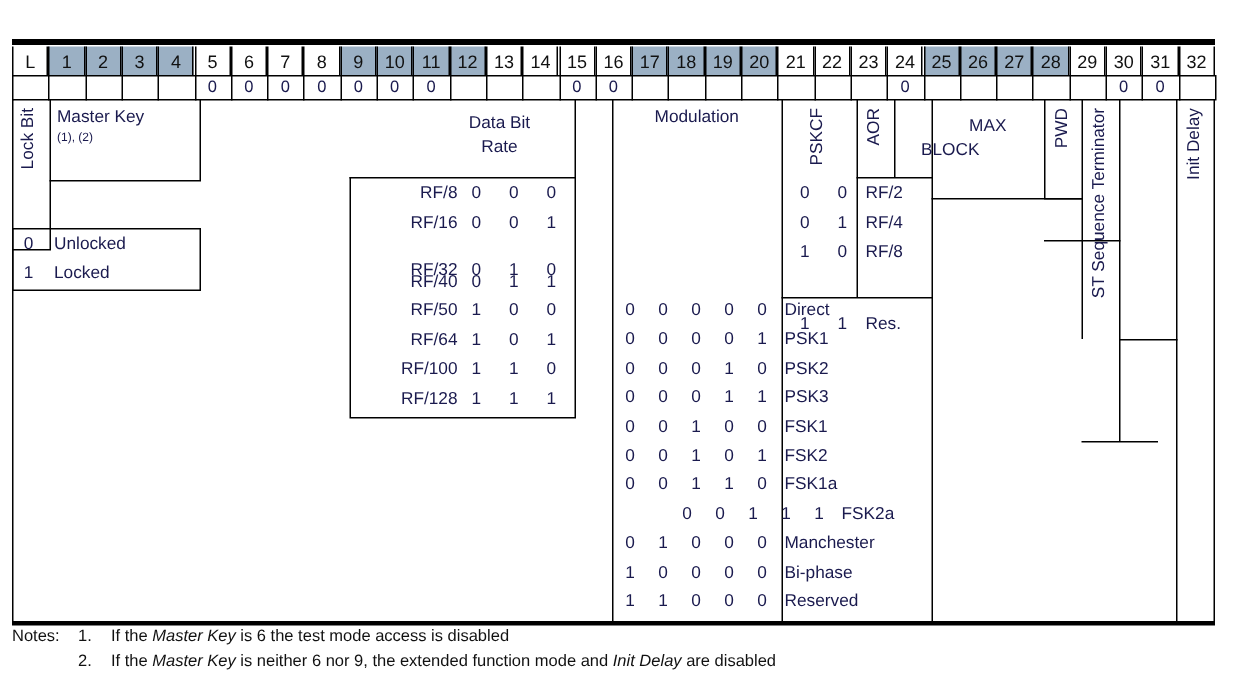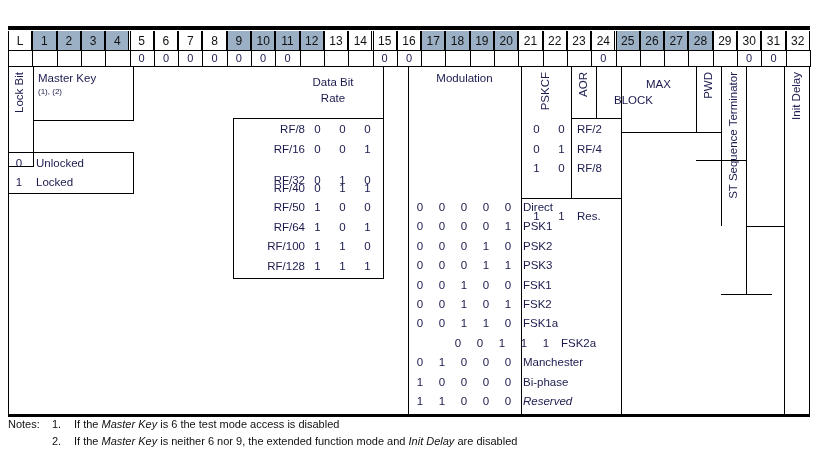--- a/index.html
+++ b/index.html
@@ -221,21 +221,21 @@
       <div class="maprow" style="left: 409px; top: 198px;"><span class="b" style="width: 22px;">0</span><span class="b" style="width: 22px;">0</span><span class="b" style="width: 22px;">0</span><span class="b" style="width: 22px;">0</span><span class="b" style="width: 22px;">0</span><span style="margin-left: 4px;">Direct</span></div>
       <div class="maprow" style="left: 409px; top: 217.4px;"><span class="b" style="width: 22px;">0</span><span class="b" style="width: 22px;">0</span><span class="b" style="width: 22px;">0</span><span class="b" style="width: 22px;">0</span><span class="b" style="width: 22px;">1</span><span style="margin-left: 4px;">PSK1</span></div>
       <div class="maprow" style="left: 409px; top: 236.8px;"><span class="b" style="width: 22px;">0</span><span class="b" style="width: 22px;">0</span><span class="b" style="width: 22px;">0</span><span class="b" style="width: 22px;">1</span><span class="b" style="width: 22px;">0</span><span style="margin-left: 4px;">PSK2</span></div>
       <div class="maprow" style="left: 409px; top: 256.2px;"><span class="b" style="width: 22px;">0</span><span class="b" style="width: 22px;">0</span><span class="b" style="width: 22px;">0</span><span class="b" style="width: 22px;">1</span><span class="b" style="width: 22px;">1</span><span style="margin-left: 4px;">PSK3</span></div>
       <div class="maprow" style="left: 409px; top: 275.6px;"><span class="b" style="width: 22px;">0</span><span class="b" style="width: 22px;">0</span><span class="b" style="width: 22px;">1</span><span class="b" style="width: 22px;">0</span><span class="b" style="width: 22px;">0</span><span style="margin-left: 4px;">FSK1</span></div>
       <div class="maprow" style="left: 409px; top: 295px;"><span class="b" style="width: 22px;">0</span><span class="b" style="width: 22px;">0</span><span class="b" style="width: 22px;">1</span><span class="b" style="width: 22px;">0</span><span class="b" style="width: 22px;">1</span><span style="margin-left: 4px;">FSK2</span></div>
       <div class="maprow" style="left: 409px; top: 314.4px;"><span class="b" style="width: 22px;">0</span><span class="b" style="width: 22px;">0</span><span class="b" style="width: 22px;">1</span><span class="b" style="width: 22px;">1</span><span class="b" style="width: 22px;">0</span><span style="margin-left: 4px;">FSK1a</span></div>
       <div class="maprow" style="left: 409px; top: 333.8px; margin-left: 38px;"><span class="b" style="width: 22px;">0</span><span class="b" style="width: 22px;">0</span><span class="b" style="width: 22px;">1</span><span class="b" style="width: 22px;">1</span><span class="b" style="width: 22px;">1</span><span style="margin-left: 4px;">FSK2a</span></div>
       <div class="maprow" style="left: 409px; top: 353.2px;"><span class="b" style="width: 22px;">0</span><span class="b" style="width: 22px;">1</span><span class="b" style="width: 22px;">0</span><span class="b" style="width: 22px;">0</span><span class="b" style="width: 22px;">0</span><span style="margin-left: 4px;">Manchester</span></div>
       <div class="maprow" style="left: 409px; top: 372.6px;"><span class="b" style="width: 22px;">1</span><span class="b" style="width: 22px;">0</span><span class="b" style="width: 22px;">0</span><span class="b" style="width: 22px;">0</span><span class="b" style="width: 22px;">0</span><span style="margin-left: 4px;">Bi-phase</span></div>
-      <div class="maprow" style="left: 409px; top: 392px;"><span class="b" style="width: 22px;">1</span><span class="b" style="width: 22px;">1</span><span class="b" style="width: 22px;">0</span><span class="b" style="width: 22px;">0</span><span class="b" style="width: 22px;">0</span><span style="margin-left: 4px; font-style: italic;">Reserved</span></div>
+      <div class="maprow" style="left: 409px; top: 392px;"><span class="b" style="width: 22px;">1</span><span class="b" style="width: 22px;">1</span><span class="b" style="width: 22px;">0</span><span class="b" style="width: 22px;">0</span><span class="b" style="width: 22px;">0</span><span style="margin-left: 4px;">Reserved</span></div>
     </div>
 
   <div id="notes-host">
       <div class="notes" style="left: 8px; top: 418px;">Notes:</div>
       <div class="notes" style="left: 52px; top: 418px;">1.</div>
       <div class="notes" style="left: 74px; top: 418px;"><span>If the </span><i>Master Key</i><span> is 6 the test mode access is disabled</span></div>
       <div class="notes" style="left: 52px; top: 435px;">2.</div>
       <div class="notes" style="left: 74px; top: 435px;"><span>If the </span><i>Master Key</i><span> is neither 6 nor 9, the extended function mode and </span><i>Init Delay</i><span> are disabled</span></div>
     </div>
 

